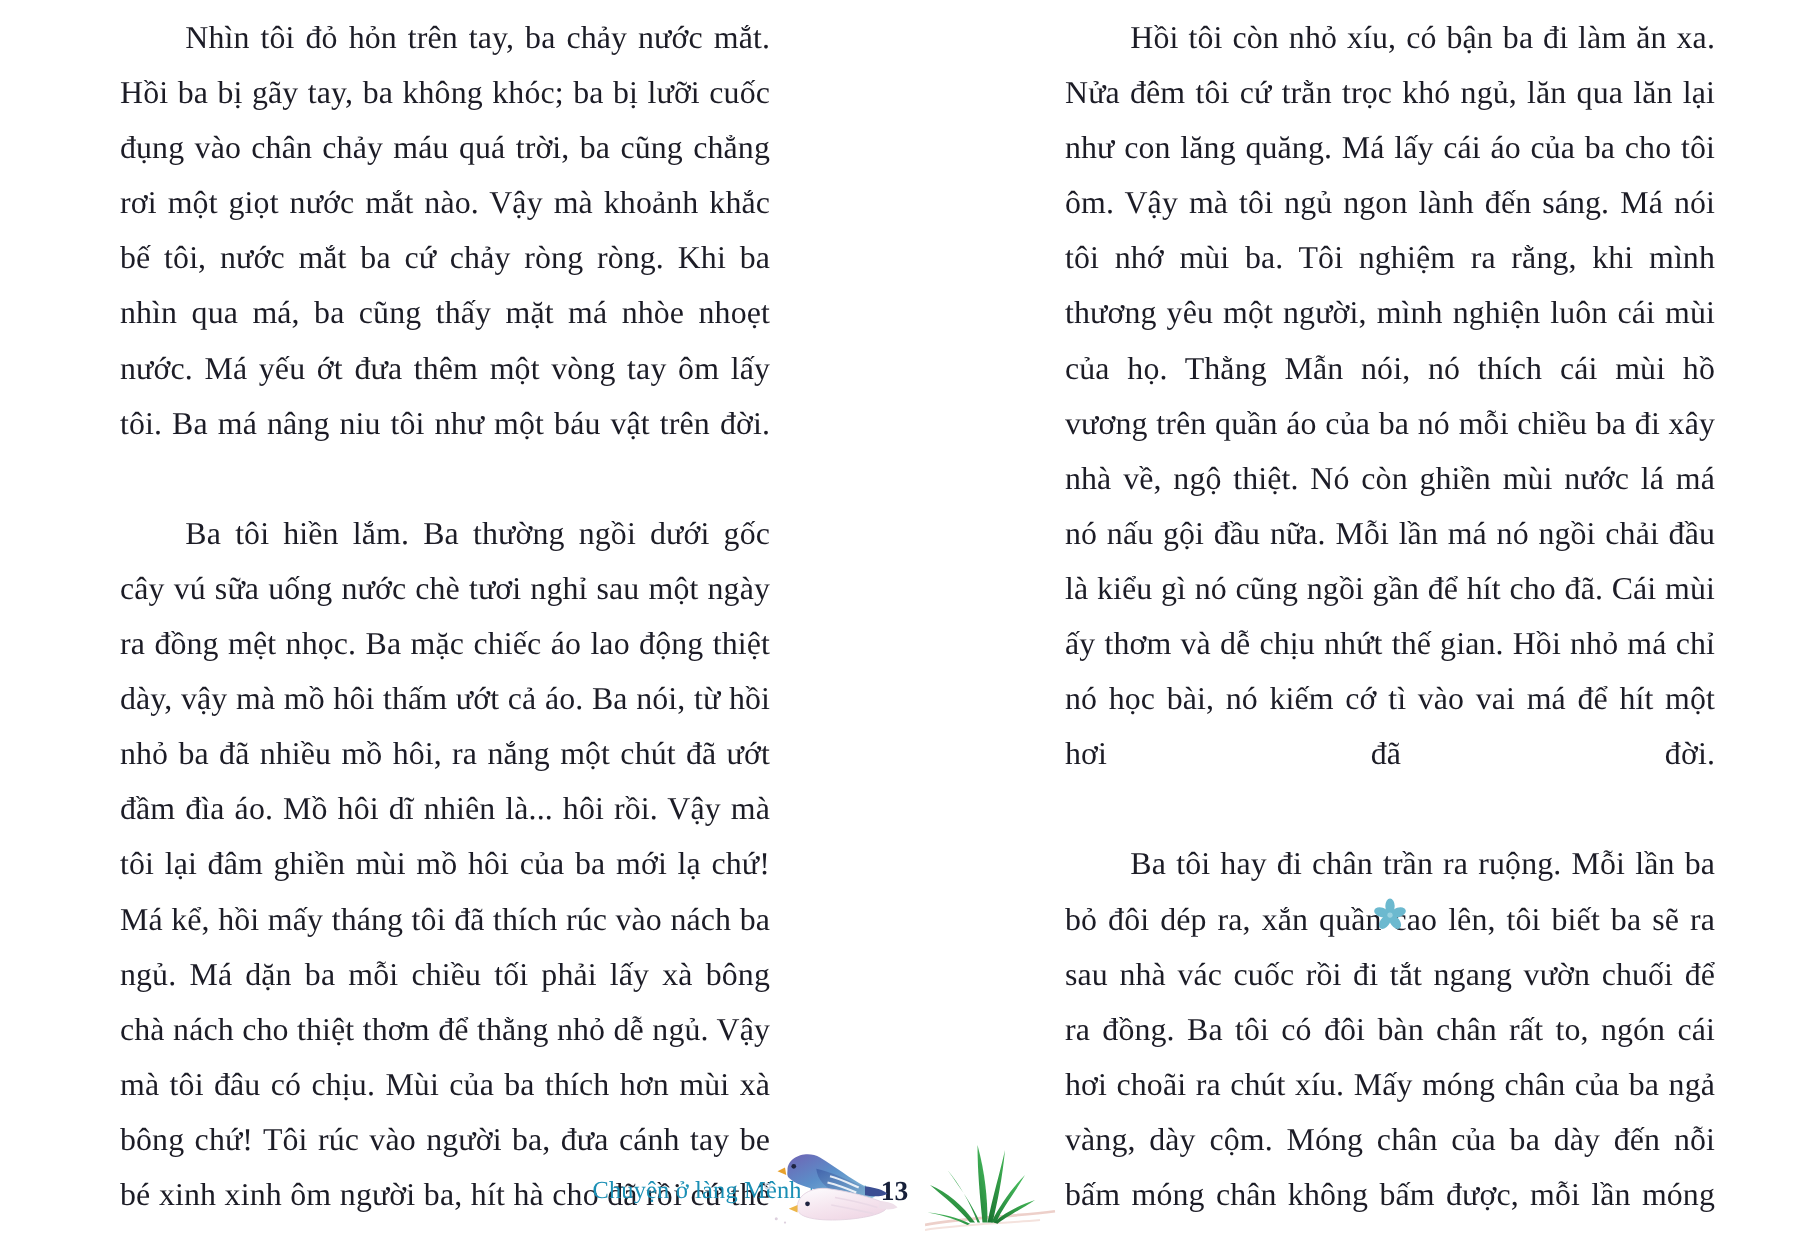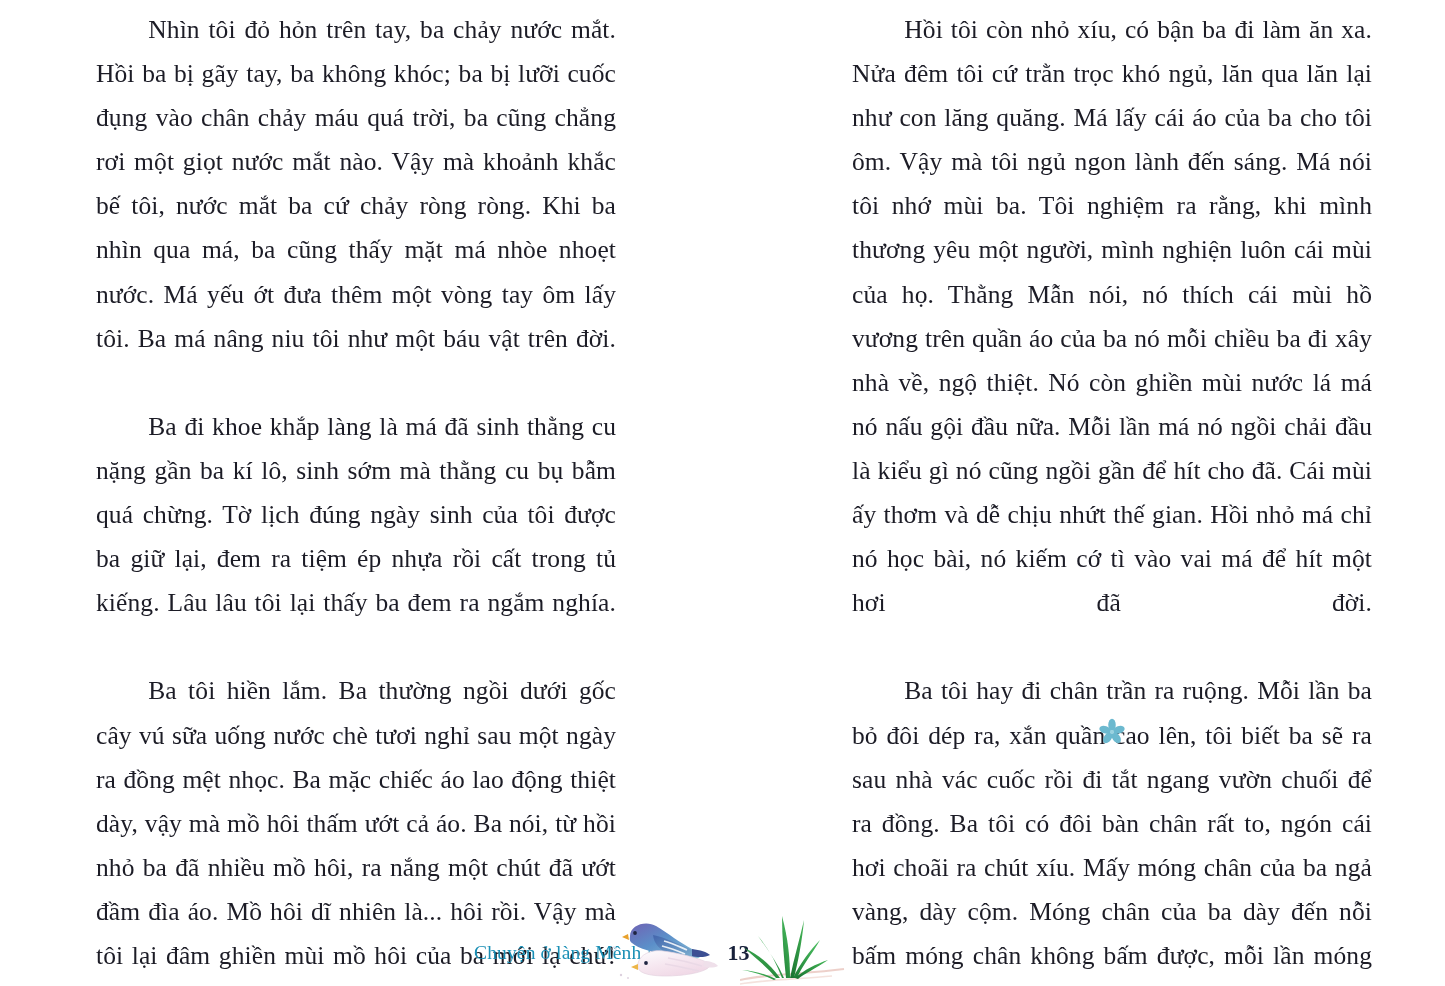--- a/index.html
+++ b/index.html
@@ -84,39 +84,38 @@
     color: #1a8fb5;
     letter-spacing: 0.15px;
     white-space: nowrap;
   }
   .folio {
     font-size: 22px;
     font-weight: bold;
     color: #17203a;
     white-space: nowrap;
   }
-  .footer-left .folio  { margin-left: 34px; text-align: right; }
+  .footer-left .folio  { margin-left: 11px; text-align: right; }
 
   
   .art {
     position: absolute;
     pointer-events: none;
   }
   .art-birds { left: 608px; bottom: 0px;  width: 120px; height: 70px; }
   .art-grass { left: 740px; bottom: 0px;  width: 112px; height: 80px; }
 </style>
 </head>
 <body>
 
 <div class="spread">
 
   <div class="page page-left">
     <div class="textblock">
       <p class="para">Nhìn tôi đỏ hỏn trên tay, ba chảy nước mắt. Hồi ba bị gãy tay, ba không khóc; ba bị lưỡi cuốc đụng vào chân chảy máu quá trời, ba cũng chẳng rơi một giọt nước mắt nào. Vậy mà khoảnh khắc bế tôi, nước mắt ba cứ chảy ròng ròng. Khi ba nhìn qua má, ba cũng thấy mặt má nhòe nhoẹt nước. Má yếu ớt đưa thêm một vòng tay ôm lấy tôi. Ba má nâng niu tôi như một báu vật trên đời.</p>
-      <p class="para">Ba đi khoe khắp làng là má đã sinh thằng cu nặng gần ba kí lô, sinh sớm mà thằng cu bụ bẫm quá chừng. Tờ lịch đúng ngày sinh của tôi được ba giữ lại, đem ra tiệm ép nhựa rồi cất trong tủ kiếng. Lâu lâu tôi lại thấy ba đem ra ngắm nghía.</p>
       <p class="para">Ba tôi hiền lắm. Ba thường ngồi dưới gốc cây vú sữa uống nước chè tươi nghỉ sau một ngày ra đồng mệt nhọc. Ba mặc chiếc áo lao động thiệt dày, vậy mà mồ hôi thấm ướt cả áo. Ba nói, từ hồi nhỏ ba đã nhiều mồ hôi, ra nắng một chút đã ướt đầm đìa áo. Mồ hôi dĩ nhiên là... hôi rồi. Vậy mà tôi lại đâm ghiền mùi mồ hôi của ba mới lạ chứ! Má kể, hồi mấy tháng tôi đã thích rúc vào nách ba ngủ. Má dặn ba mỗi chiều tối phải lấy xà bông chà nách cho thiệt thơm để thằng nhỏ dễ ngủ. Vậy mà tôi đâu có chịu. Mùi của ba thích hơn mùi xà bông chứ! Tôi rúc vào người ba, đưa cánh tay be bé xinh xinh ôm người ba, hít hà cho đã rồi cứ thế ngủ ngon lành mà có cần ru ngủ gì đâu.</p>
     </div>
 
     <div class="footer footer-left">
       <span class="footer-title">Chuyện ở làng Mênh Mông</span>
       <span class="folio">13</span>
     </div>
   </div>
 
   <div class="page page-right">

